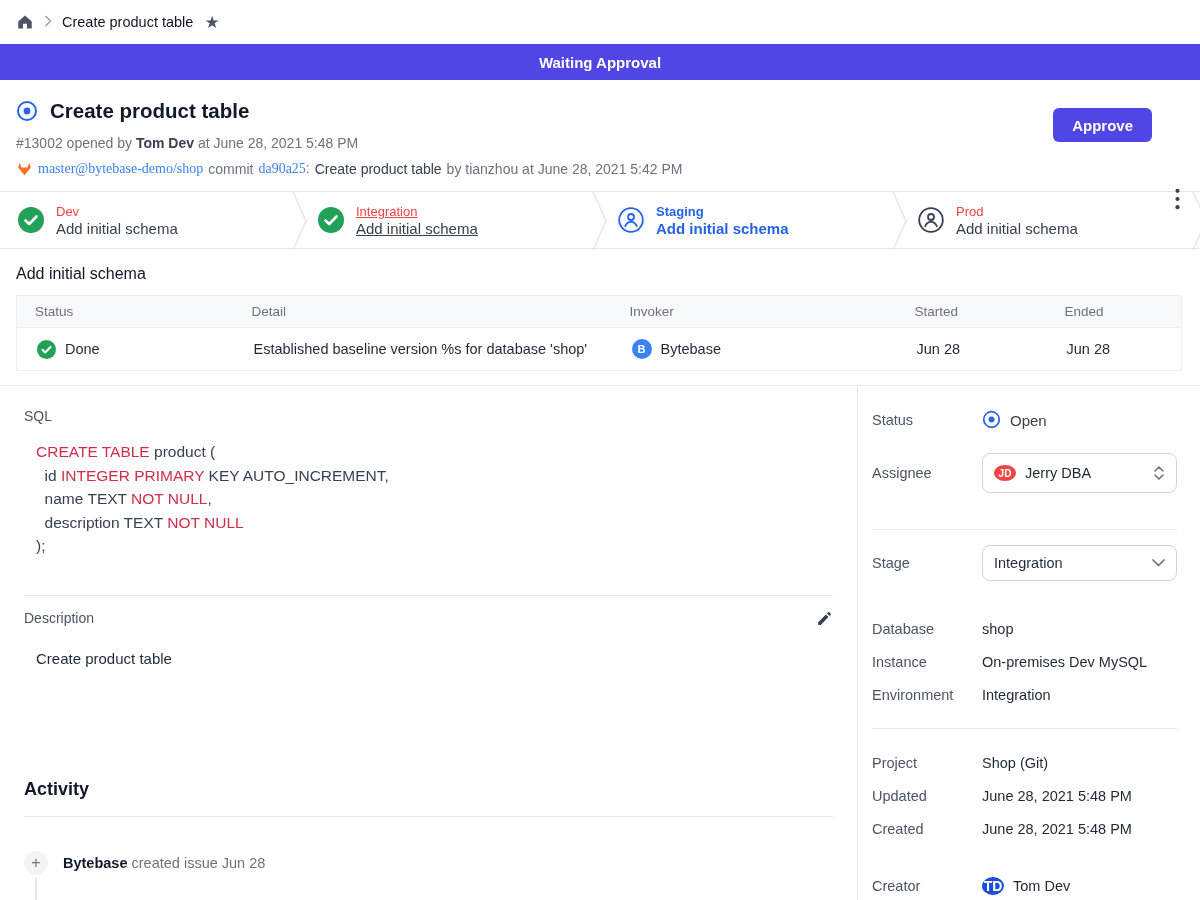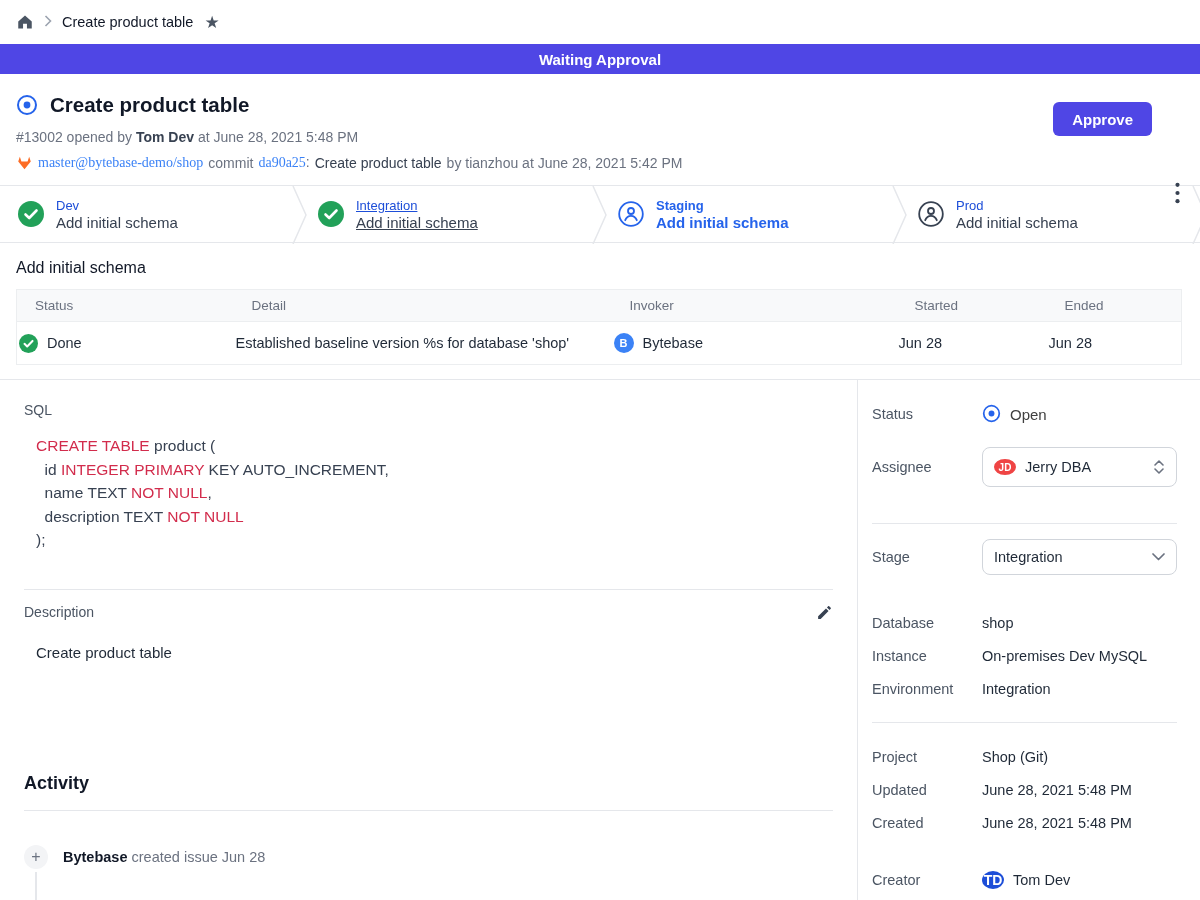--- a/index.html
+++ b/index.html
@@ -7,21 +7,21 @@
   .page { width:1200px; height:900px; background:#fff; position:relative; overflow:hidden;
           color:#1f2937; font-family:"Liberation Sans", sans-serif; }
 
   
   .crumb-bar { height:44px; display:flex; align-items:center; padding:0 16px; gap:9px; background:#fff; }
   .crumb-title { font-size:14.5px; color:#111827; }
   .crumb-sep { color:#9ca3af; }
   .star { color:#4b5563; font-size:17px; margin-left:2px; }
 
   
-  .banner { height:30px; background:#4f46e5; color:#fff; display:flex; align-items:center;
+  .banner { height:36px; background:#4f46e5; color:#fff; display:flex; align-items:center;
             justify-content:center; font-size:15px; font-weight:700; }
 
   
   .header { position:relative; padding:19px 24px 14px 16px; background:#fff; }
   .title-row { display:flex; align-items:center; gap:12px; }
   .title-row h1 { font-size:20.5px; font-weight:700; color:#111827; }
   .meta { margin-top:12px; font-size:14px; color:#6b7280; }
   .meta .who { color:#374151; font-weight:600; }
   .commit { margin-top:9px; font-size:14px; color:#6b7280; display:flex; align-items:center; gap:5px; }
   .link { color:#3b82f6; text-decoration:none; cursor:pointer;font-family:Liberation Serif, serif; }
@@ -30,33 +30,33 @@
                  background:#4f46e5; color:#fff; font-size:15px; font-weight:600; border:none;
                  border-radius:6px; cursor:pointer; font-family:"Liberation Sans", sans-serif; }
   .dots { position:absolute; top:108px; right:20px; cursor:pointer; }
 
   
   .pipeline { height:58px; border-top:1px solid #e5e7eb; border-bottom:1px solid #e5e7eb;
               display:flex; background:#fff; }
   .stage { flex:1; display:flex; align-items:center; gap:12px; padding-left:18px; position:relative; }
   .stage .sep { position:absolute; right:-8px; top:0; }
   .stage .txt { display:flex; flex-direction:column; gap:1px; }
-  .stage .env { font-size:13px; color:#1d4ed8; }
+  .stage .env { font-size:13px; color:#ef4444; }
   .stage .task { font-size:15px; color:#374151; }
   .stage.linked .env, .stage.linked .task { text-decoration:underline; cursor:pointer; }
   .stage.active .env { color:#2563eb; font-weight:600; }
   .stage.active .task { color:#2563eb; font-weight:700; }
 
   
   .task-section { padding:16px 18px 14px 16px; background:#fff; }
   .task-section h2 { font-size:16px; font-weight:500; color:#111827; }
   table.tasks { width:100%; border-collapse:collapse; margin-top:12px; border:1px solid #eceef0; }
   table.tasks th { background:#f8f9fa; color:#6b7280; font-weight:400; font-size:13.5px;
                    text-align:left; padding:8px 0 8px 18px; border-bottom:1px solid #eceef0; }
-  table.tasks td { padding:11px 0 11px 2px; font-size:14.5px; color:#1f2937; }
+  table.tasks td { padding:11px 0 11px 20px; font-size:14.5px; color:#1f2937; }
   .cell-flex { display:flex; align-items:center; gap:9px; }
   .avatar { border-radius:50%; color:#fff; font-weight:700; display:inline-flex;
             align-items:center; justify-content:center; flex-shrink:0; }
   .av-b { width:20px; height:20px; background:#3b82f6; font-size:11px; }
   .av-jd { width:22px; height:16px; background:#ef4444; font-size:10px; }
   .av-td { width:22px; height:18px; background:#1d4ed8; font-size:14px; }
 
   
   .content { display:flex; border-top:1px solid #e5e7eb; height:529px; }
   .main { width:858px; border-right:1px solid #e5e7eb; padding:22px 24px 0 24px; overflow:hidden; }

